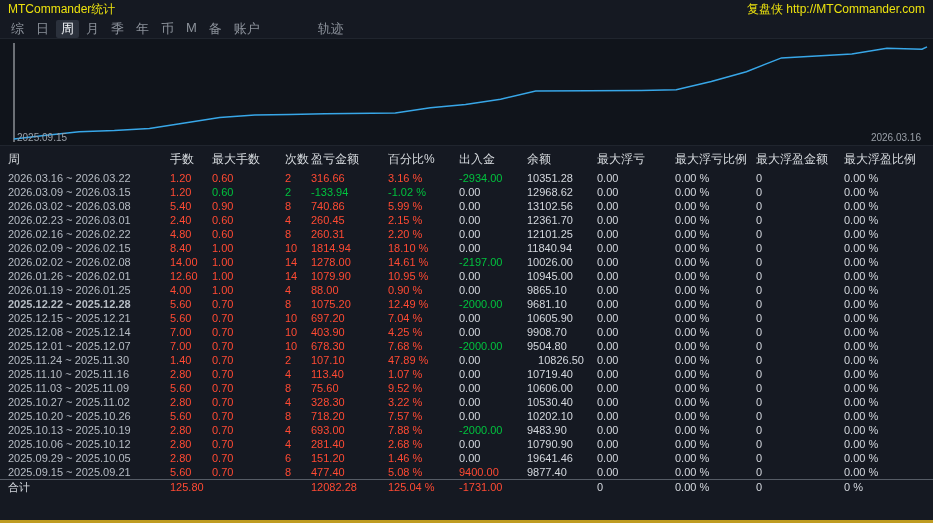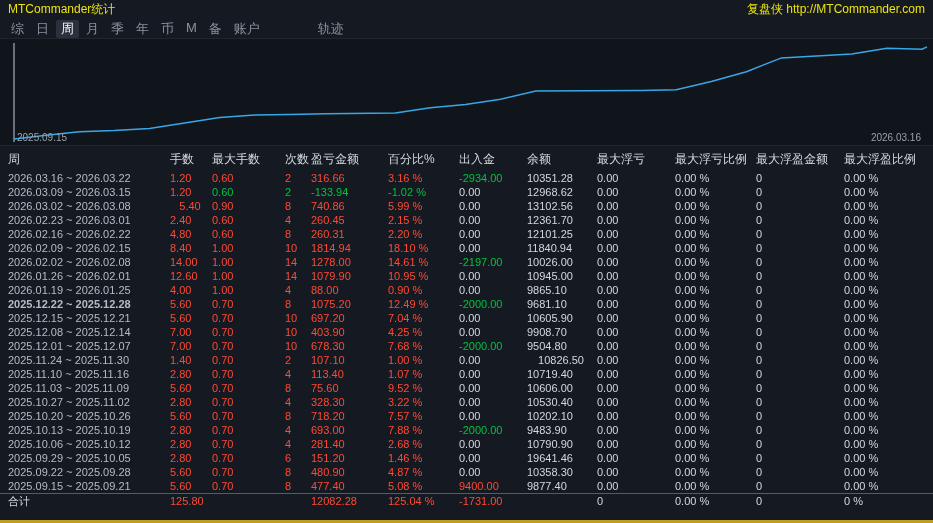--- a/index.html
+++ b/index.html
@@ -140,21 +140,21 @@
         <td style="color: rgb(0, 195, 62);">-1.02 %</td>
         <td style="color: rgb(212, 216, 222);">0.00</td>
         <td style="color: rgb(212, 216, 222);">12968.62</td>
         <td style="color: rgb(212, 216, 222);">0.00</td>
         <td style="color: rgb(212, 216, 222);">0.00 %</td>
         <td style="color: rgb(212, 216, 222);">0</td>
         <td style="color: rgb(212, 216, 222);">0.00 %</td>
       </tr>
       <tr>
         <td style="color: rgb(182, 188, 196);">2026.03.02 ~ 2026.03.08</td>
-        <td style="color: rgb(255, 74, 51); text-align: center;">5.40</td>
+        <td style="color: rgb(255, 74, 51);">5.40</td>
         <td style="color: rgb(255, 74, 51);">0.90</td>
         <td style="color: rgb(255, 74, 51);">8</td>
         <td style="color: rgb(255, 74, 51);">740.86</td>
         <td style="color: rgb(255, 74, 51);">5.99 %</td>
         <td style="color: rgb(212, 216, 222);">0.00</td>
         <td style="color: rgb(212, 216, 222);">13102.56</td>
         <td style="color: rgb(212, 216, 222);">0.00</td>
         <td style="color: rgb(212, 216, 222);">0.00 %</td>
         <td style="color: rgb(212, 216, 222);">0</td>
         <td style="color: rgb(212, 216, 222);">0.00 %</td>
@@ -298,21 +298,21 @@
         <td style="color: rgb(212, 216, 222);">0.00 %</td>
         <td style="color: rgb(212, 216, 222);">0</td>
         <td style="color: rgb(212, 216, 222);">0.00 %</td>
       </tr>
       <tr>
         <td style="color: rgb(182, 188, 196);">2025.11.24 ~ 2025.11.30</td>
         <td style="color: rgb(255, 74, 51);">1.40</td>
         <td style="color: rgb(255, 74, 51);">0.70</td>
         <td style="color: rgb(255, 74, 51);">2</td>
         <td style="color: rgb(255, 74, 51);">107.10</td>
-        <td style="color: rgb(255, 74, 51);">1.00 %</td>
+        <td style="color: rgb(255, 74, 51);">47.89 %</td>
         <td style="color: rgb(212, 216, 222);">0.00</td>
         <td style="color: rgb(212, 216, 222); text-align: center;">10826.50</td>
         <td style="color: rgb(212, 216, 222);">0.00</td>
         <td style="color: rgb(212, 216, 222);">0.00 %</td>
         <td style="color: rgb(212, 216, 222);">0</td>
         <td style="color: rgb(212, 216, 222);">0.00 %</td>
       </tr>
       <tr>
         <td style="color: rgb(182, 188, 196);">2025.11.10 ~ 2025.11.16</td>
         <td style="color: rgb(255, 74, 51);">2.80</td>
@@ -399,34 +399,20 @@
       </tr>
       <tr>
         <td style="color: rgb(182, 188, 196);">2025.09.29 ~ 2025.10.05</td>
         <td style="color: rgb(255, 74, 51);">2.80</td>
         <td style="color: rgb(255, 74, 51);">0.70</td>
         <td style="color: rgb(255, 74, 51);">6</td>
         <td style="color: rgb(255, 74, 51);">151.20</td>
         <td style="color: rgb(255, 74, 51);">1.46 %</td>
         <td style="color: rgb(212, 216, 222);">0.00</td>
         <td style="color: rgb(212, 216, 222);">19641.46</td>
-        <td style="color: rgb(212, 216, 222);">0.00</td>
-        <td style="color: rgb(212, 216, 222);">0.00 %</td>
-        <td style="color: rgb(212, 216, 222);">0</td>
-        <td style="color: rgb(212, 216, 222);">0.00 %</td>
-      </tr>
-      <tr>
-        <td style="color: rgb(182, 188, 196);">2025.09.22 ~ 2025.09.28</td>
-        <td style="color: rgb(255, 74, 51);">5.60</td>
-        <td style="color: rgb(255, 74, 51);">0.70</td>
-        <td style="color: rgb(255, 74, 51);">8</td>
-        <td style="color: rgb(255, 74, 51);">480.90</td>
-        <td style="color: rgb(255, 74, 51);">4.87 %</td>
-        <td style="color: rgb(212, 216, 222);">0.00</td>
-        <td style="color: rgb(212, 216, 222);">10358.30</td>
         <td style="color: rgb(212, 216, 222);">0.00</td>
         <td style="color: rgb(212, 216, 222);">0.00 %</td>
         <td style="color: rgb(212, 216, 222);">0</td>
         <td style="color: rgb(212, 216, 222);">0.00 %</td>
       </tr>
       <tr>
         <td style="color: rgb(182, 188, 196);">2025.09.15 ~ 2025.09.21</td>
         <td style="color: rgb(255, 74, 51);">5.60</td>
         <td style="color: rgb(255, 74, 51);">0.70</td>
         <td style="color: rgb(255, 74, 51);">8</td>

